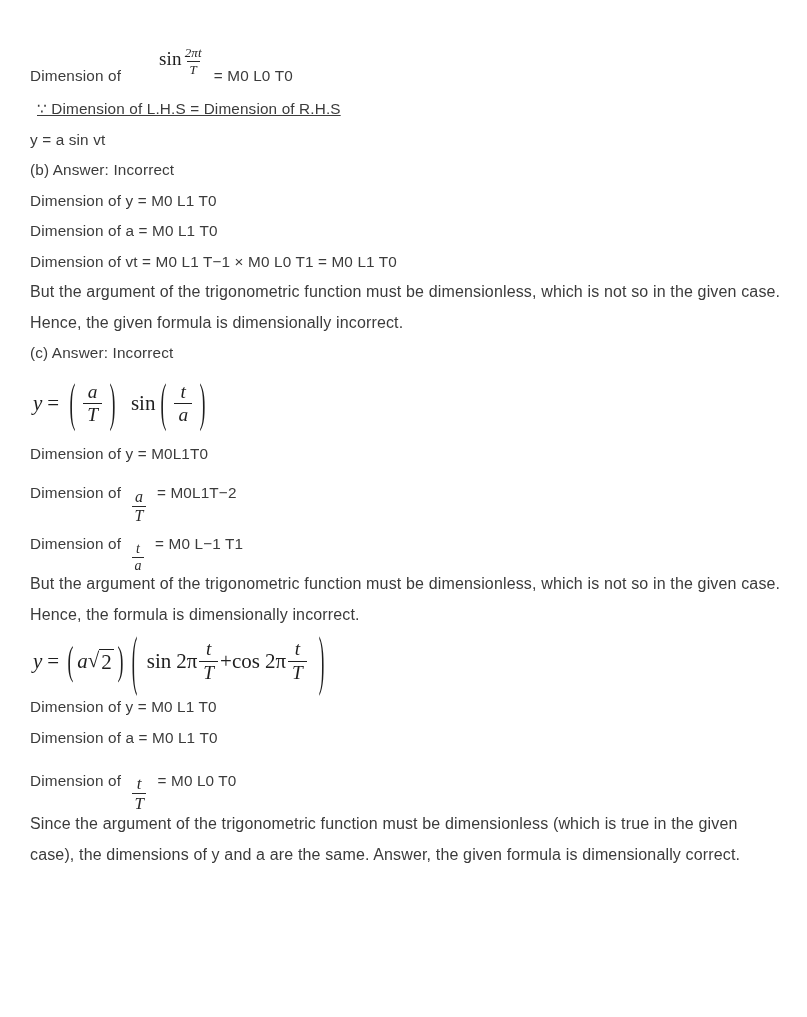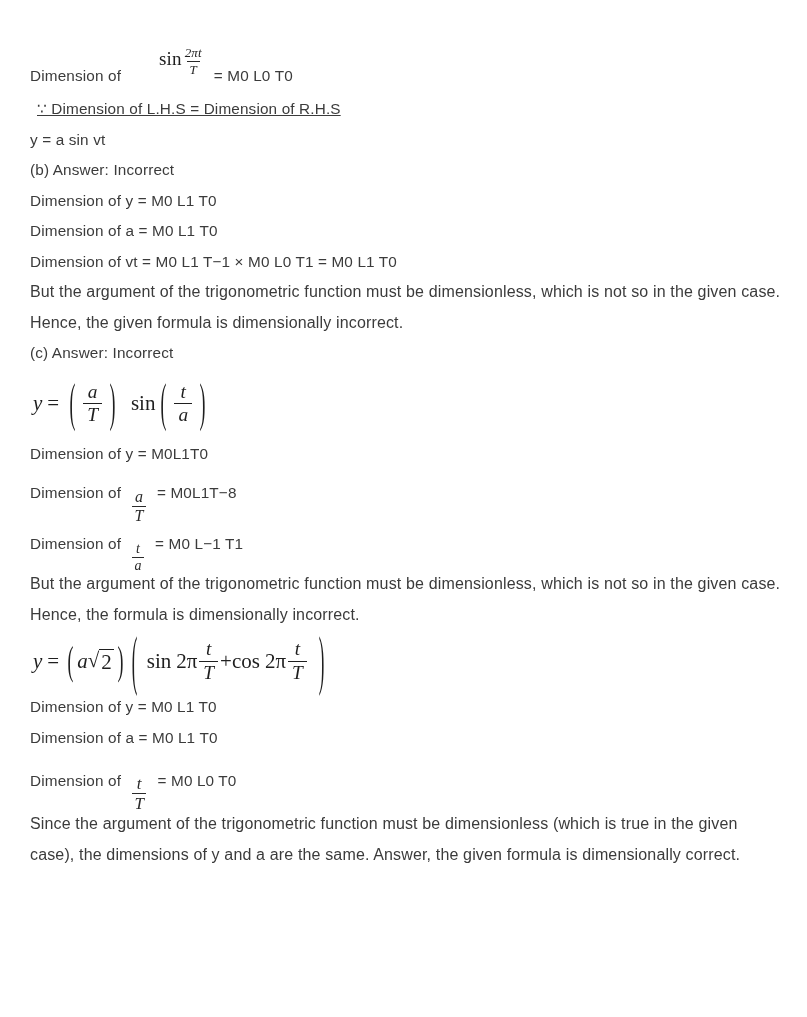--- a/index.html
+++ b/index.html
@@ -230,21 +230,21 @@
     </div>
 
     <div class="line">Dimension of y = M0L1T0</div>
 
     <div class="line" style="line-height:48px;">
       <span>Dimension of</span>
       <span class="inline-frac math">
         <span class="num">a</span>
         <span class="den">T</span>
       </span>
-      <span>= M0L1T−8</span>
+      <span>= M0L1T−2</span>
     </div>
 
     <div class="line" style="line-height:48px;">
       <span>Dimension of</span>
       <span class="inline-frac math" style="font-size:14px;">
         <span class="num">t</span>
         <span class="den">a</span>
       </span>
       <span>= M0 L−1 T1</span>
     </div>

